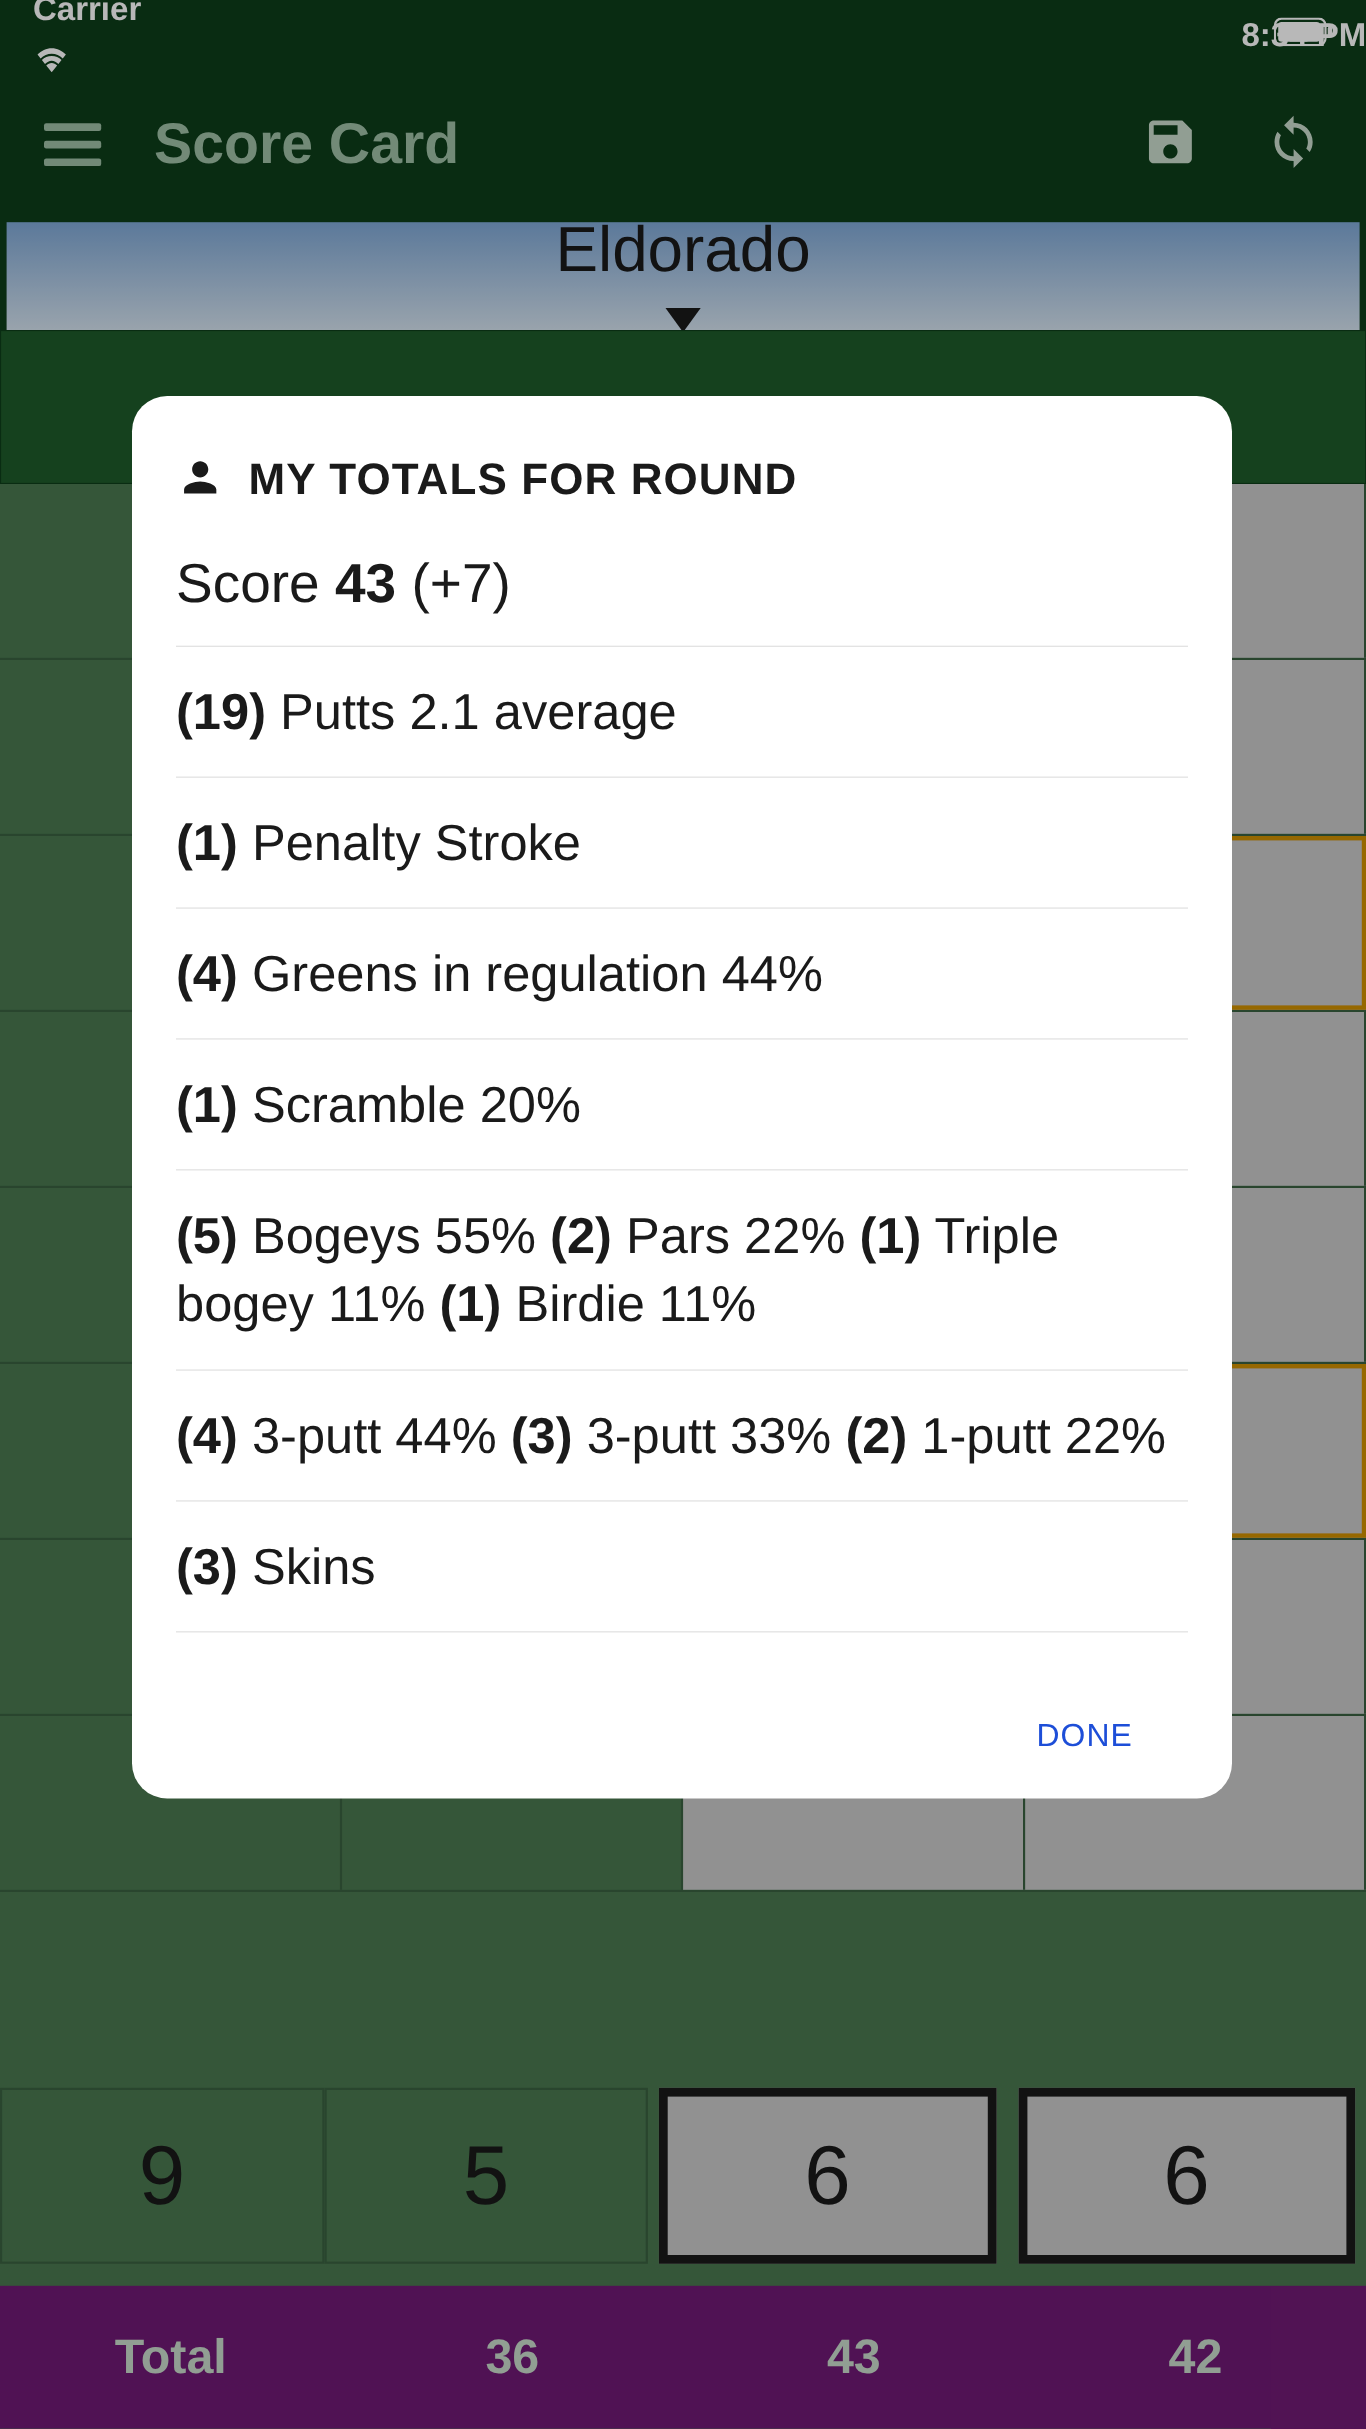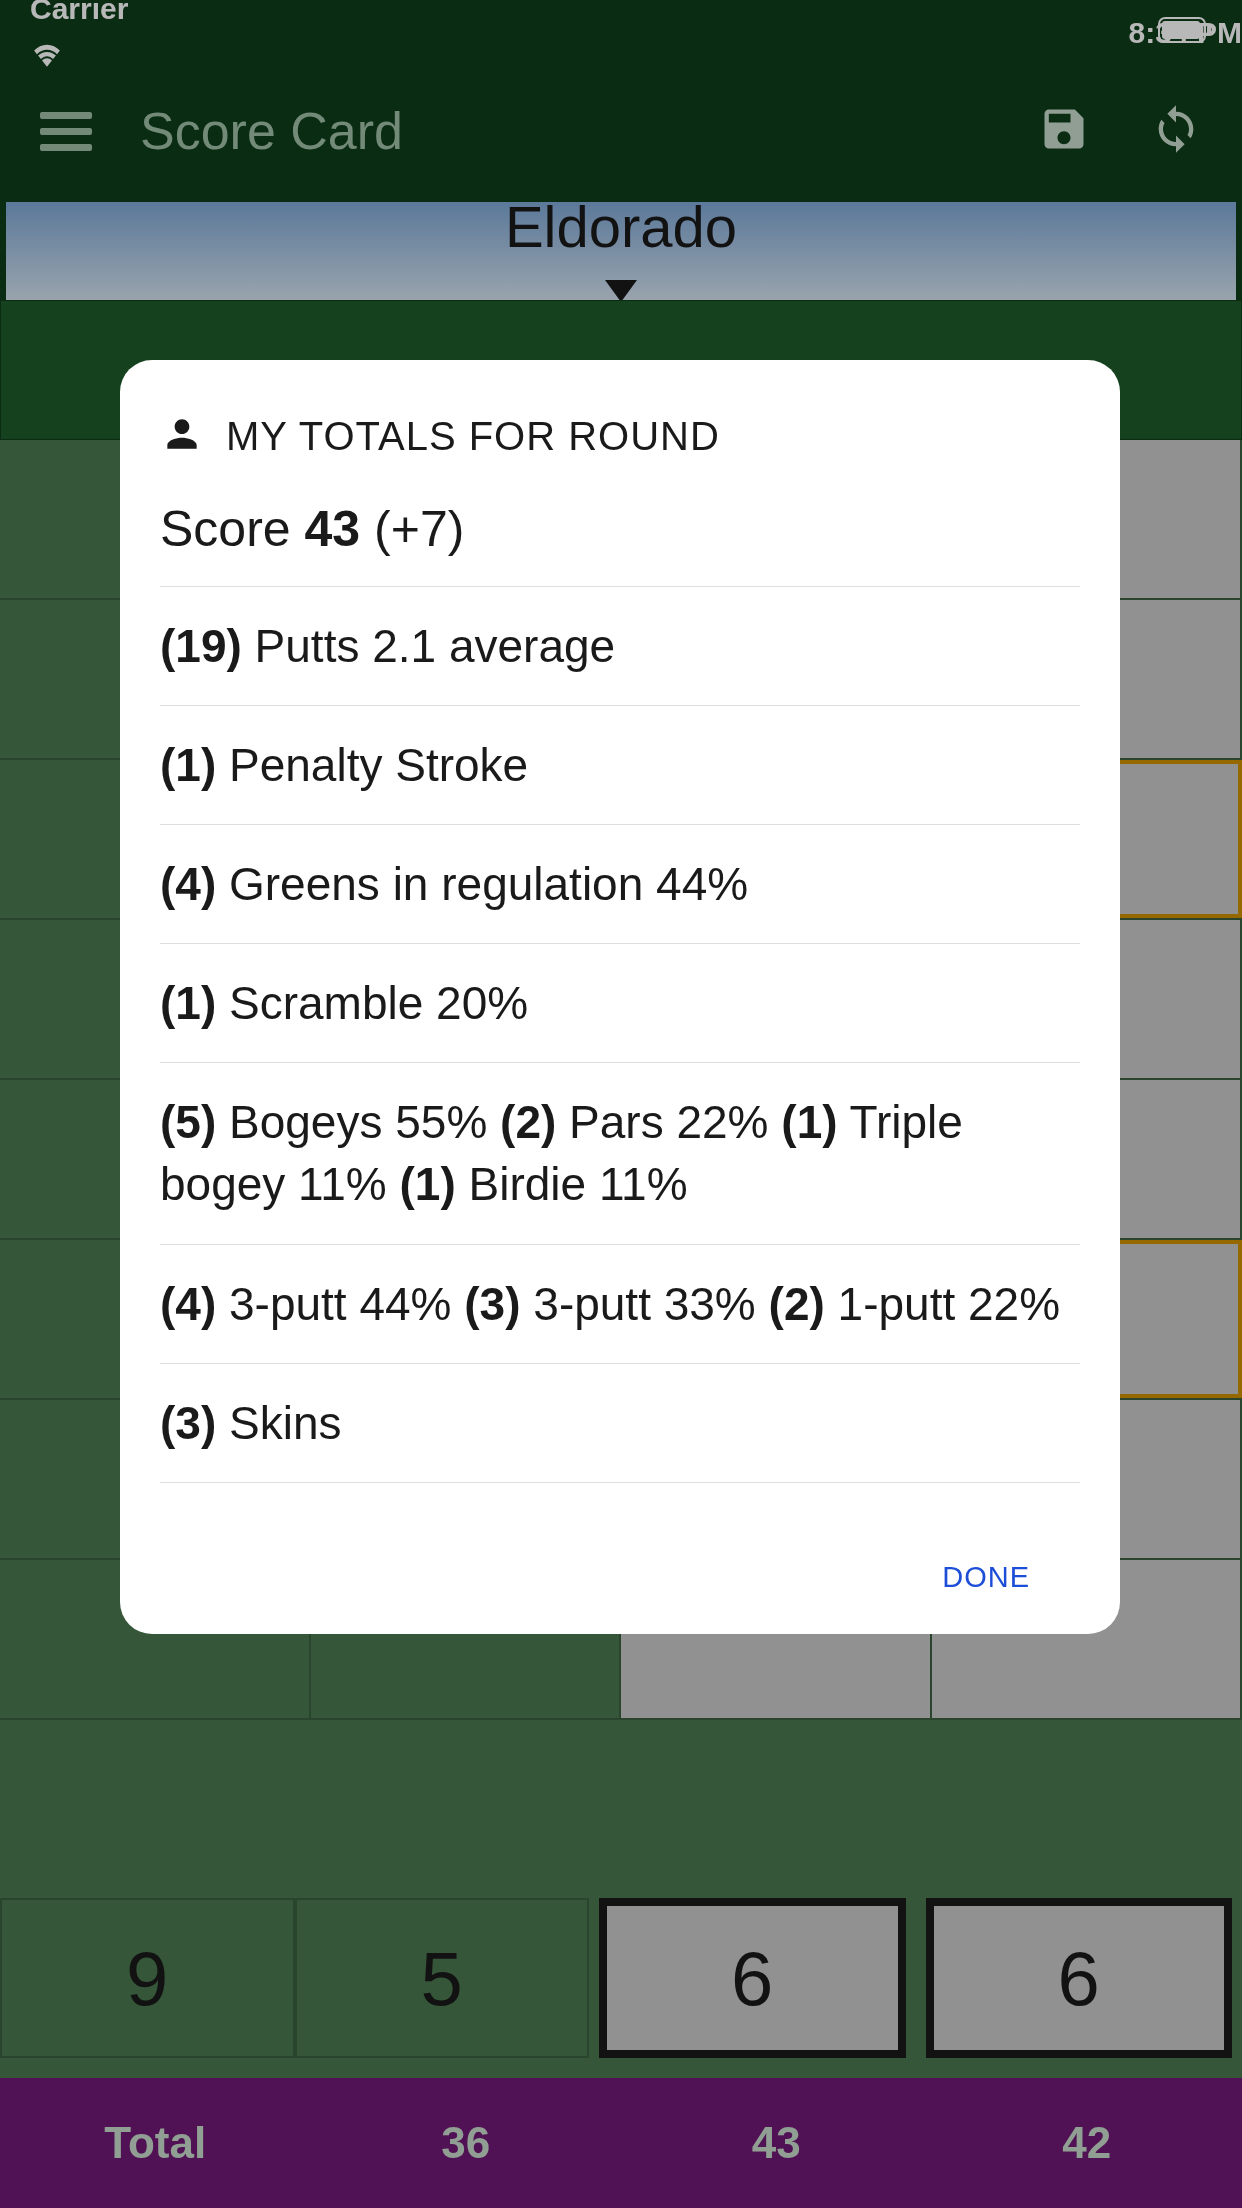--- a/index.html
+++ b/index.html
@@ -9,21 +9,21 @@
   
   .status-bar { height: 66px; display: flex; align-items: center; justify-content: space-between; padding: 0 30px; color: #fff; font-size: 30px; font-weight: 600; }
   .status-left { display: flex; align-items: flex-start; gap: 14px; flex-direction: column; }
   .status-center { position: absolute; left: 0; right: 0; text-align: right; font-size: 30px; font-weight: 700; }
   .status-right { display: flex; align-items: center; }
 
   
   .app-header { height: 130px; display: flex; align-items: center; padding: 0 40px; gap: 48px; }
   .hamburger { display: flex; flex-direction: column; gap: 9px; }
   .hamburger span { display: block; width: 52px; height: 7px; background: #9ebfa6; border-radius: 2px; }
-  .app-title { color: #9ebfa6; font-size: 52px; font-weight: 400; flex: 1; }
+  .app-title { color: #9ebfa6; font-size: 52px; font-weight: 700; flex: 1; }
   .header-icons { display: flex; gap: 60px; align-items: center; }
   .save-icon svg, .refresh-icon svg { width: 52px; height: 52px; fill: #c9dccc; }
 
   
   .course-banner { margin: 6px 6px 0 6px; height: 100px; background: linear-gradient(180deg, #7fa8d6 0%, #d6e4f0 100%); display: flex; align-items: center; justify-content: flex-end; padding: 0 50px; gap: 20px; flex-direction: column; }
   .course-name { font-size: 58px; color: #1a1a1a; font-weight: 400; }
   .dropdown-triangle { width: 0; height: 0; border-left: 16px solid transparent; border-right: 16px solid transparent; border-top: 22px solid #1a1a1a; }
 
   
   .bg-table { position: absolute; top: 300px; left: 0; right: 0; bottom: 0; background: #4a7850; }
@@ -39,21 +39,21 @@
   .bg-visible-row .cell.boxed { background: #c9c9c9; border: 8px solid #1a1a1a; margin: 10px; }
 
   .bg-total-row { position: absolute; left: 0; right: 0; bottom: 0; height: 130px; display: flex; align-items: center; background: #701a75; }
   .bg-total-row .tcell { flex: 1; text-align: center; font-size: 44px; font-weight: 600; color: #c9dccc; }
 
   
   .overlay { position: absolute; inset: 0; background: rgba(0,0,0,0.28); z-index: 10; }
   .modal { position: absolute; left: 120px; top: 360px; width: 1000px; background: #fff; border-radius: 32px; z-index: 20; padding: 52px 40px 40px 40px; }
   .modal-header { display: flex; align-items: center; gap: 22px; margin-bottom: 40px; }
   .modal-header svg { width: 44px; height: 44px; fill: #1a1a1a; }
-  .modal-title { font-size: 40px; font-weight: 400; letter-spacing: 1px; color: #1a1a1a; }
+  .modal-title { font-size: 40px; font-weight: 700; letter-spacing: 1px; color: #1a1a1a; }
 
   .score-line { font-size: 50px; color: #1a1a1a; padding-bottom: 28px; border-bottom: 1px solid #ddd; margin-bottom: 28px; }
   .score-line .bold { font-weight: 700; }
 
   .stat-line { font-size: 46px; color: #1a1a1a; padding-bottom: 28px; border-bottom: 1px solid #ddd; margin-bottom: 28px; line-height: 1.35; }
   .stat-line .bold { font-weight: 700; }
   .stat-line:last-of-type { border-bottom: 1px solid #ddd; }
 
   .modal-footer { display: flex; justify-content: flex-end; padding-top: 50px; padding-right: 50px; }
   .done-btn { font-size: 29px; font-weight: 500; color: #1d4ed8; background: none; border: none; letter-spacing: 1px; }

